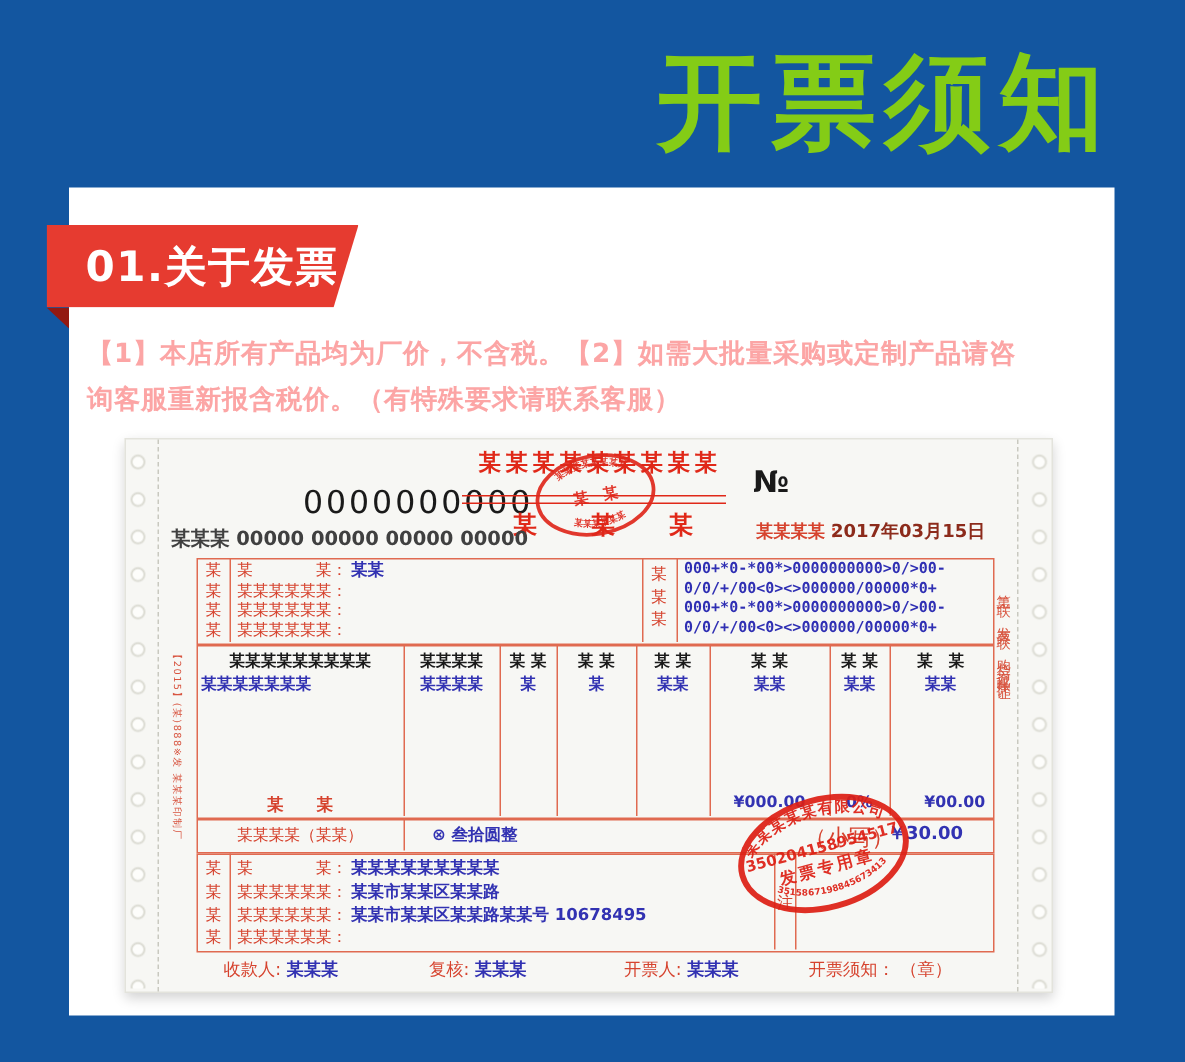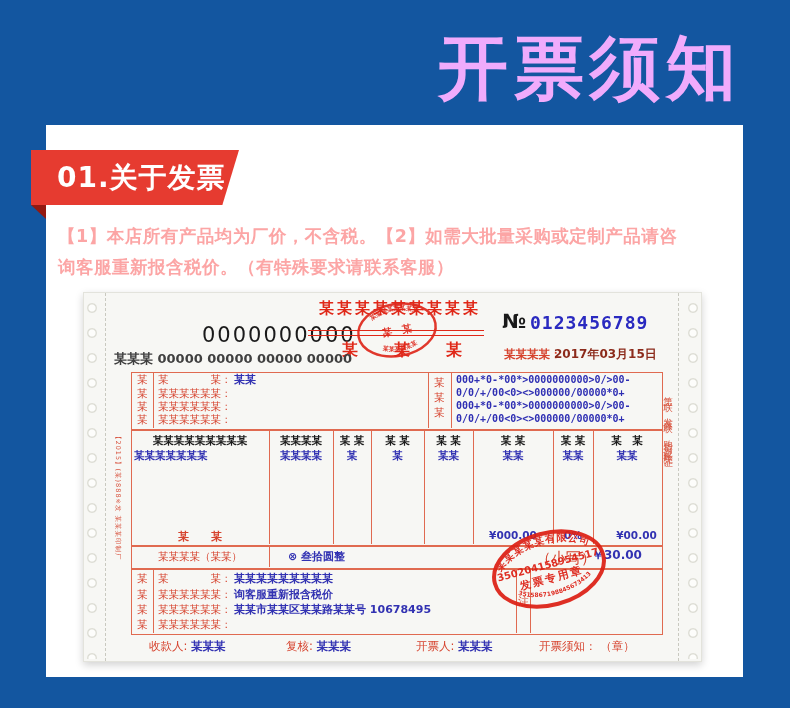--- a/index.html
+++ b/index.html
@@ -5,21 +5,21 @@
   html,body{margin:0;padding:0;}
   body{
     width:790px;height:708px;position:relative;overflow:hidden;
     background:#1356a0;
     font-family:"DejaVu Sans","Liberation Sans",sans-serif;
   }
   .abs{position:absolute;}
   
   .hero-title{
     position:absolute;top:22px;right:48px;
-    font-size:70px;font-weight:800;color:#f0abfc;letter-spacing:6px;
+    font-size:70px;font-weight:800;color:#84cc16;letter-spacing:6px;
     white-space:nowrap;
   }
   .panel{
     position:absolute;left:46px;top:125px;width:697px;height:552px;
     background:#ffffff;
   }
   .badge{
     position:absolute;left:31px;top:150px;width:208px;height:55px;
     background:#e63b30;
     clip-path:polygon(0 0,100% 0,92% 100%,0 100%);
@@ -116,21 +116,20 @@
         <textPath href="#arcTopSmall" startOffset="50%">某某某某某某某某</textPath>
       </text>
       <text x="47" y="35" fill="#df281c" font-size="10" font-weight="700" text-anchor="middle">某　某</text>
       <text fill="#df281c" font-size="6" font-weight="700" text-anchor="middle">
         <textPath href="#arcBotSmall" startOffset="50%">某某某某某某</textPath>
       </text>
     </g>
   </svg>
 
   <div class="abs blk" style="left:418px;top:16px;font-size:20px;font-weight:700;">№</div>
-  <div class="abs mono nowrap" style="left:446px;top:19px;font-size:18px;font-weight:700;color:#2a2ac0;letter-spacing:1px;">0123456789</div>
 
   <div class="abs red nowrap" style="left:420px;top:54px;font-size:11.5px;font-weight:700;">某某某某：</div>
   <div class="abs nowrap" style="left:470px;top:53px;font-size:12px;font-weight:700;color:#8c2b1b;">2017年03月15日</div>
 
   <div class="abs nowrap" style="left:30px;top:57px;font-size:13px;font-weight:700;color:#404040;">某某某 00000 00000 00000 00000</div>
 
   <div class="rbox" style="left:47px;top:79px;width:530px;height:56px;"></div>
   <div class="vline" style="left:69px;top:79px;height:56px;"></div>
   <div class="vline" style="left:344px;top:79px;height:56px;"></div>
   <div class="vline" style="left:367px;top:79px;height:56px;"></div>
@@ -201,21 +200,21 @@
   <div class="abs red" style="left:434px;top:301px;font-size:11px;">注</div>
 
   <div class="abs red" style="left:53px;top:279px;font-size:10.5px;">某</div>
   <div class="abs red" style="left:53px;top:295px;font-size:10.5px;">某</div>
   <div class="abs red" style="left:53px;top:310px;font-size:10.5px;">某</div>
   <div class="abs red" style="left:53px;top:325px;font-size:10.5px;">某</div>
 
   <div class="abs red nowrap" style="left:74px;top:279px;font-size:10.5px;">某　　　　某：</div>
   <div class="abs blue nowrap" style="left:150px;top:278px;font-size:11px;">某某某某某某某某某</div>
   <div class="abs red nowrap" style="left:74px;top:295px;font-size:10.5px;">某某某某某某：</div>
-  <div class="abs blue nowrap" style="left:150px;top:294px;font-size:11px;">询客服重新报含税价</div>
+  <div class="abs blue nowrap" style="left:150px;top:294px;font-size:11px;">某某市某某区某某路</div>
   <div class="abs red nowrap" style="left:74px;top:310px;font-size:10.5px;">某某某某某某：</div>
   <div class="abs blue nowrap" style="left:150px;top:309px;font-size:11px;">某某市某某区某某路某某号  10678495</div>
   <div class="abs red nowrap" style="left:74px;top:325px;font-size:10.5px;">某某某某某某：</div>
 
   <svg class="abs" style="left:395px;top:228px;" width="140" height="96">
     <defs>
       <path id="sealArcTop" d="M 16 56 A 54 32 0 0 1 124 52" fill="none"></path>
       <path id="sealArcBot" d="M 22 52 A 50 29 0 0 0 120 50" fill="none"></path>
     </defs>
     <g transform="rotate(-15 70 48)" opacity="0.93">

